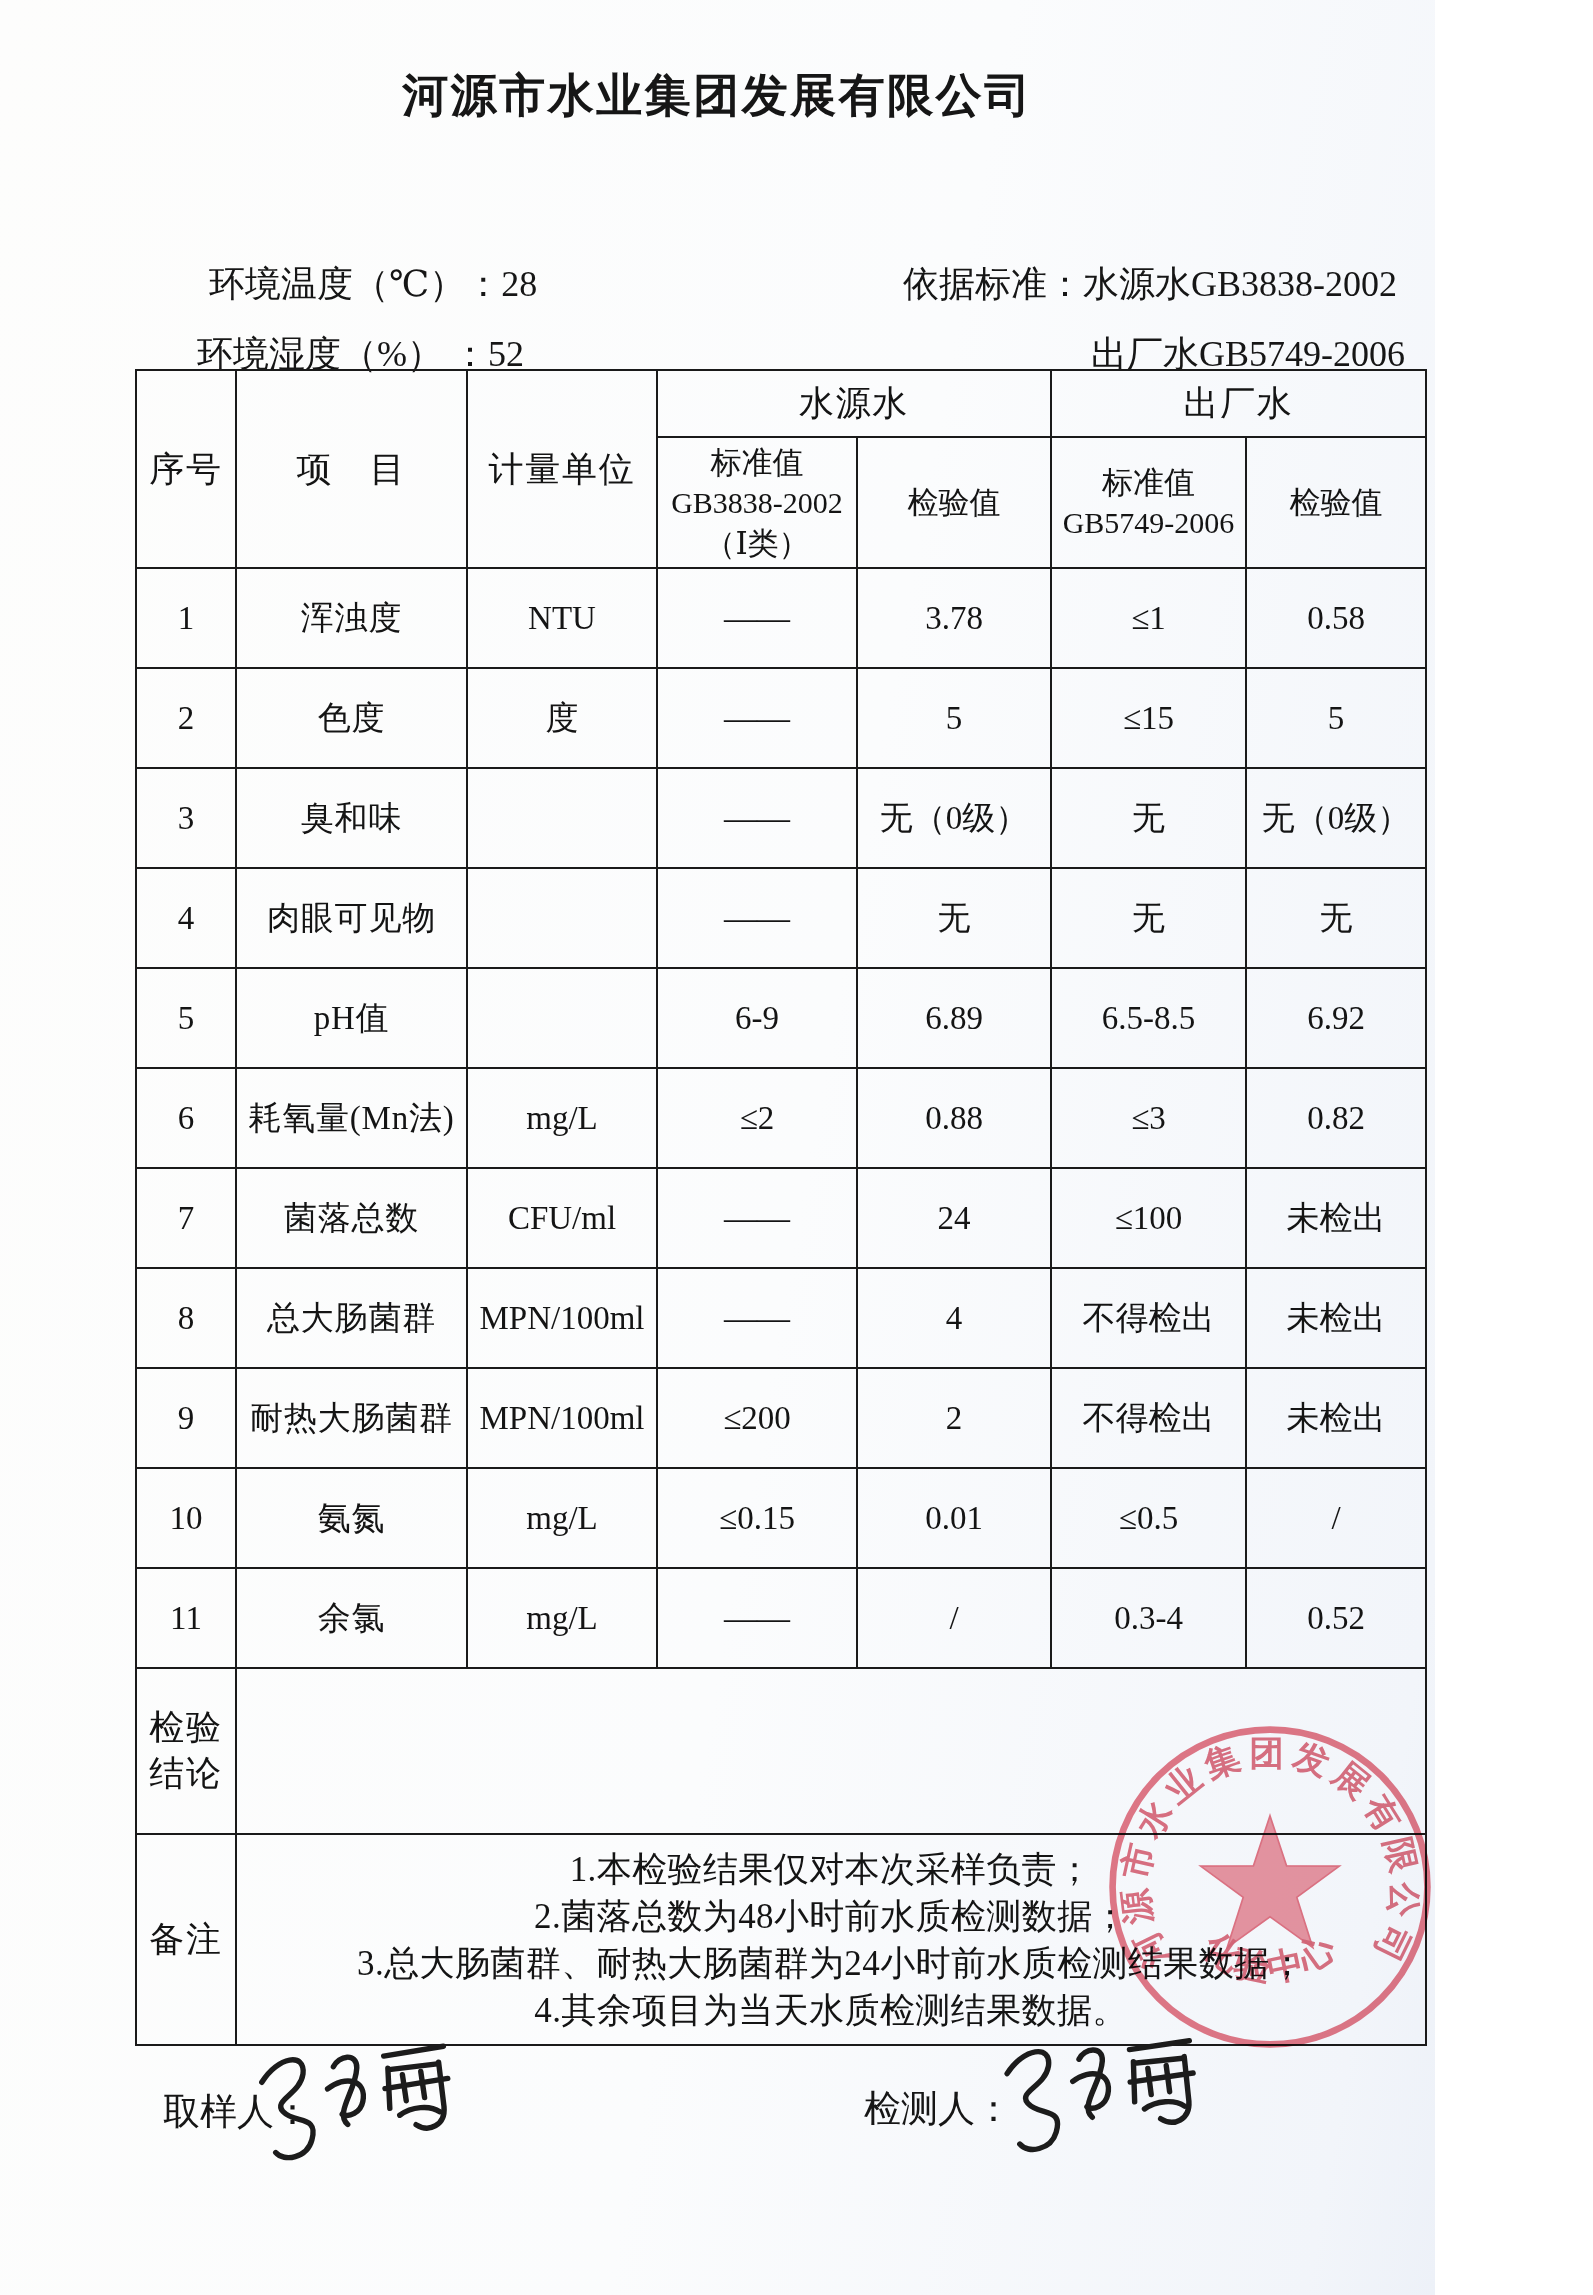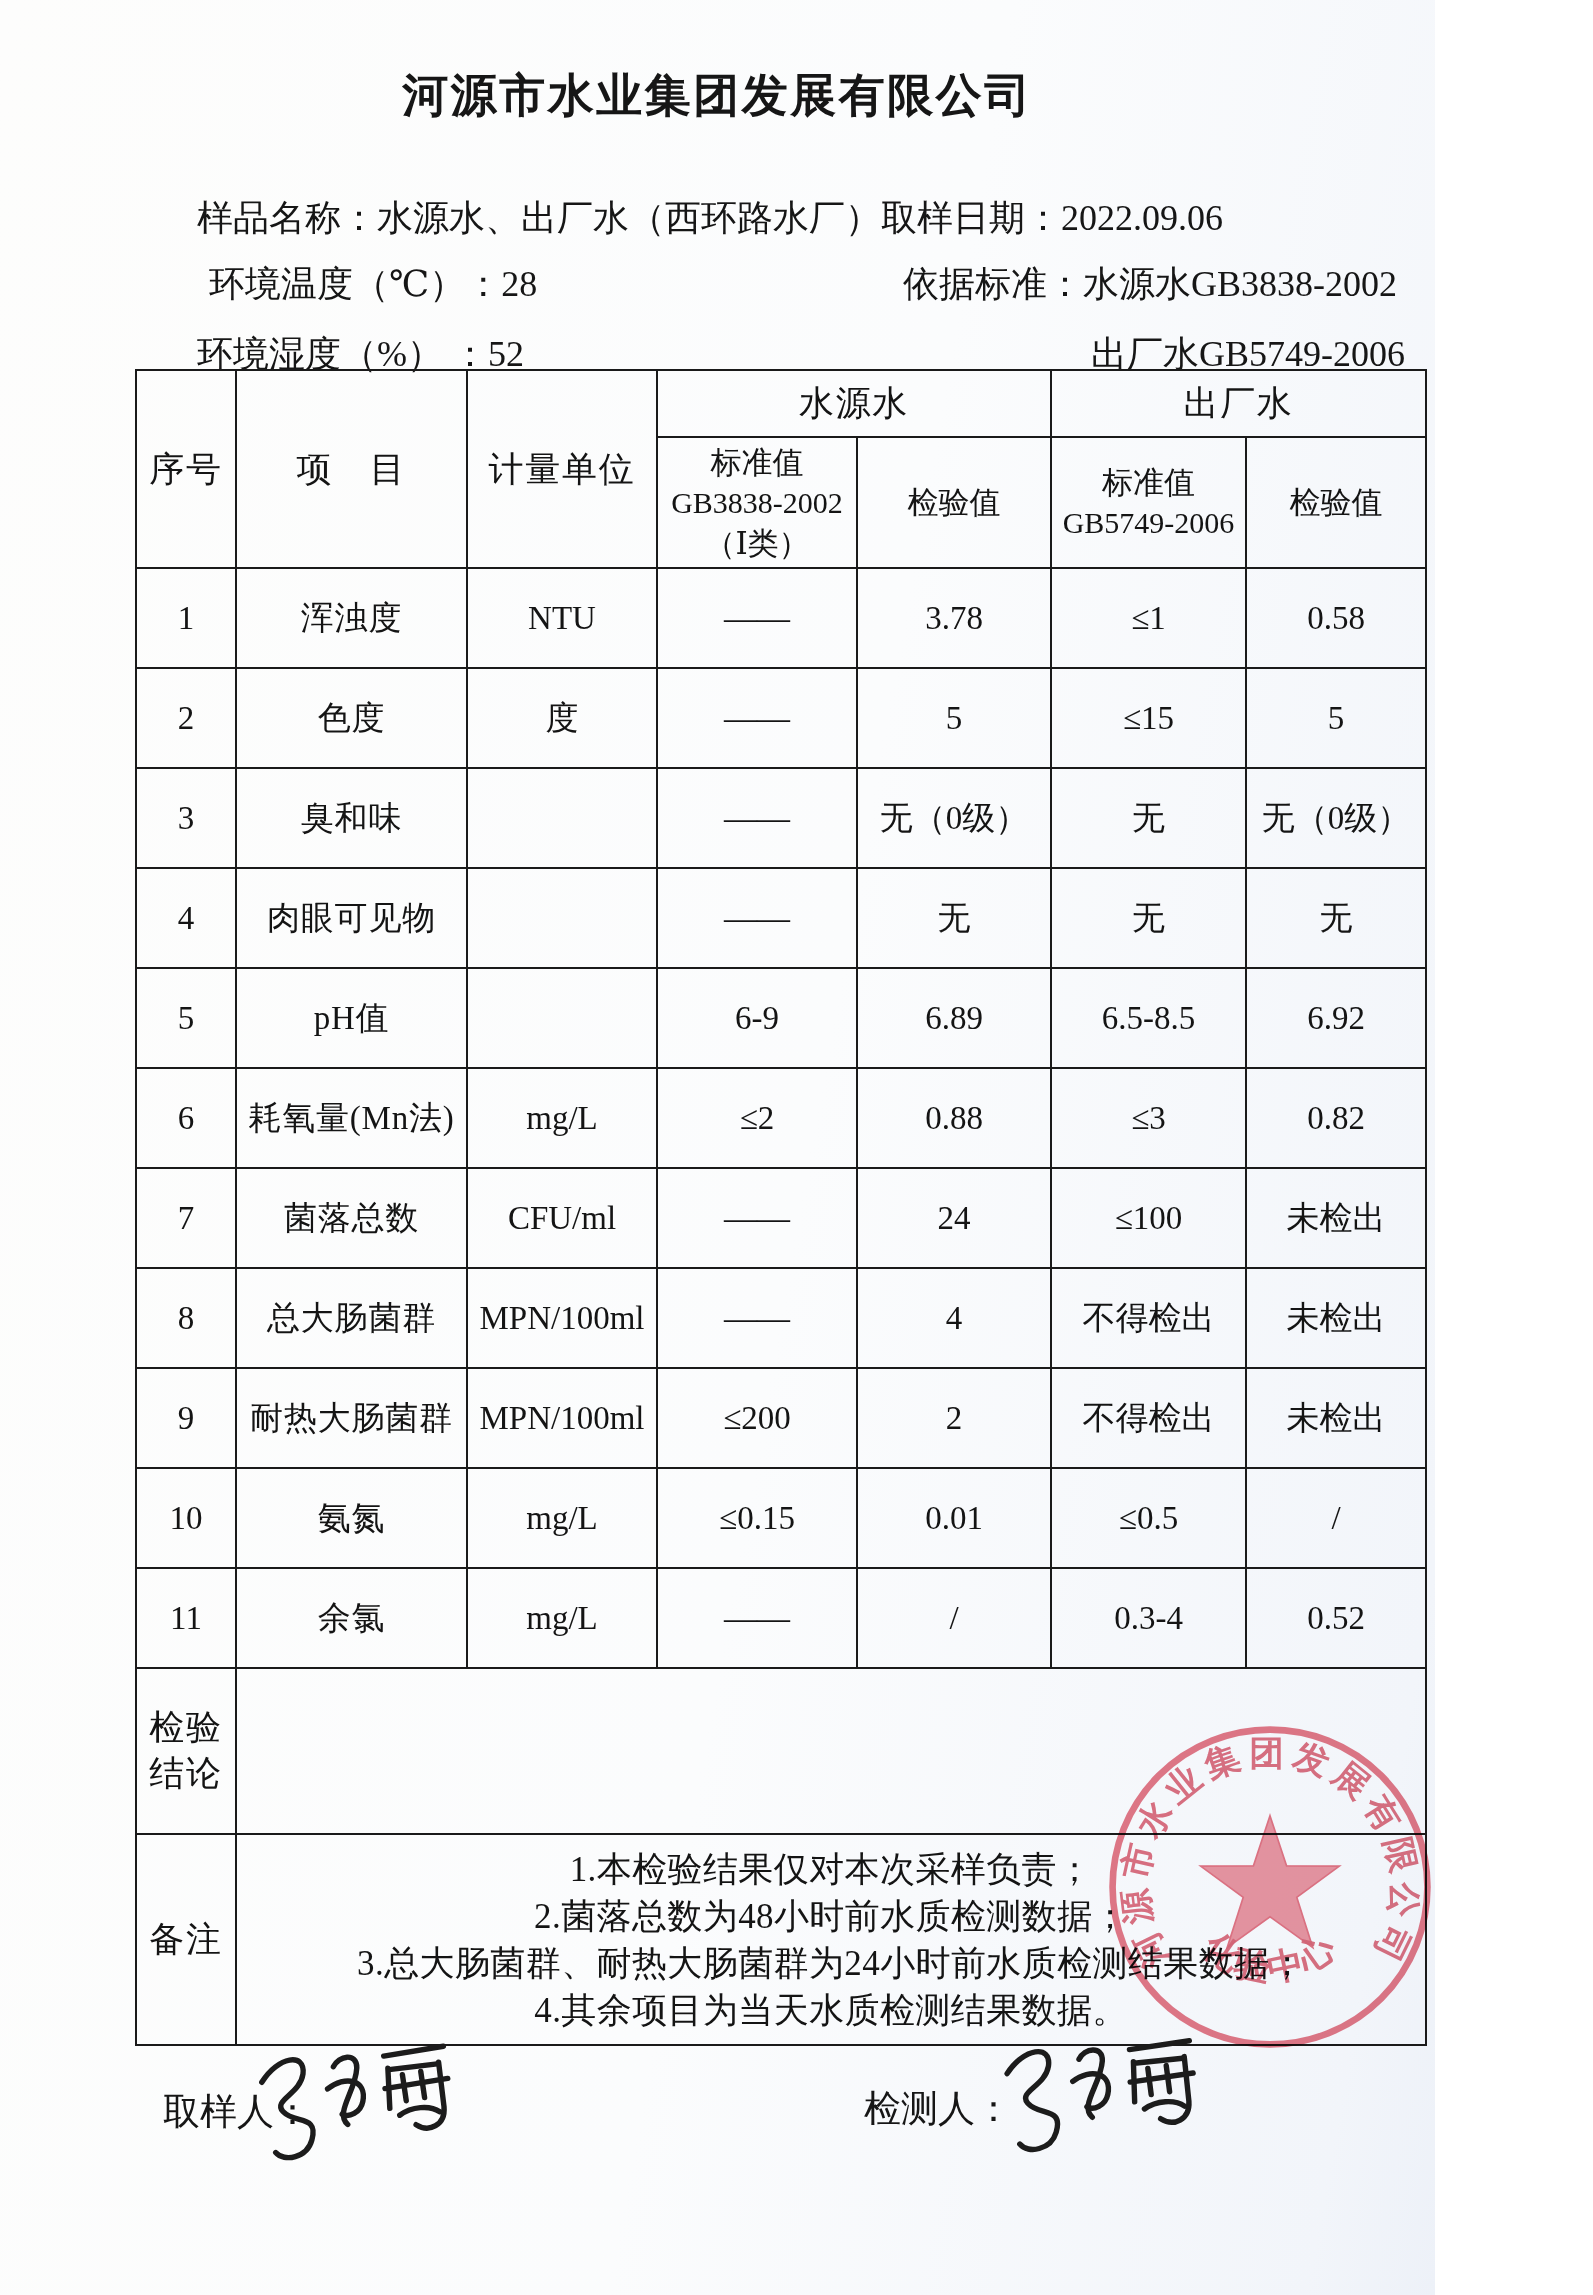--- a/index.html
+++ b/index.html
@@ -67,21 +67,20 @@
   }
   .stamp text{font-family:"Liberation Serif","DejaVu Serif",serif;font-weight:600;}
 </style>
 </head>
 <body>
 
 <div class="page">
 
   <div class="doc-title">河源市水业集团发展有限公司</div>
 
-  <div class="info-line il1"><span>样品名称：</span><span>水源水、出厂水（西环路水厂）</span><span>取样日期：</span><span>2022.09.06</span></div>
 
   <div class="info-line il2l">环境温度（℃）：28</div>
   <div class="info-line il2r"><span>依据标准：</span><span>水源水GB3838-2002</span></div>
 
   <div class="info-line il3l">环境湿度（%） ：52</div>
   <div class="info-line il3r">出厂水GB5749-2006</div>
 
   <table class="report">
     <colgroup>
       <col style="width:100px">

